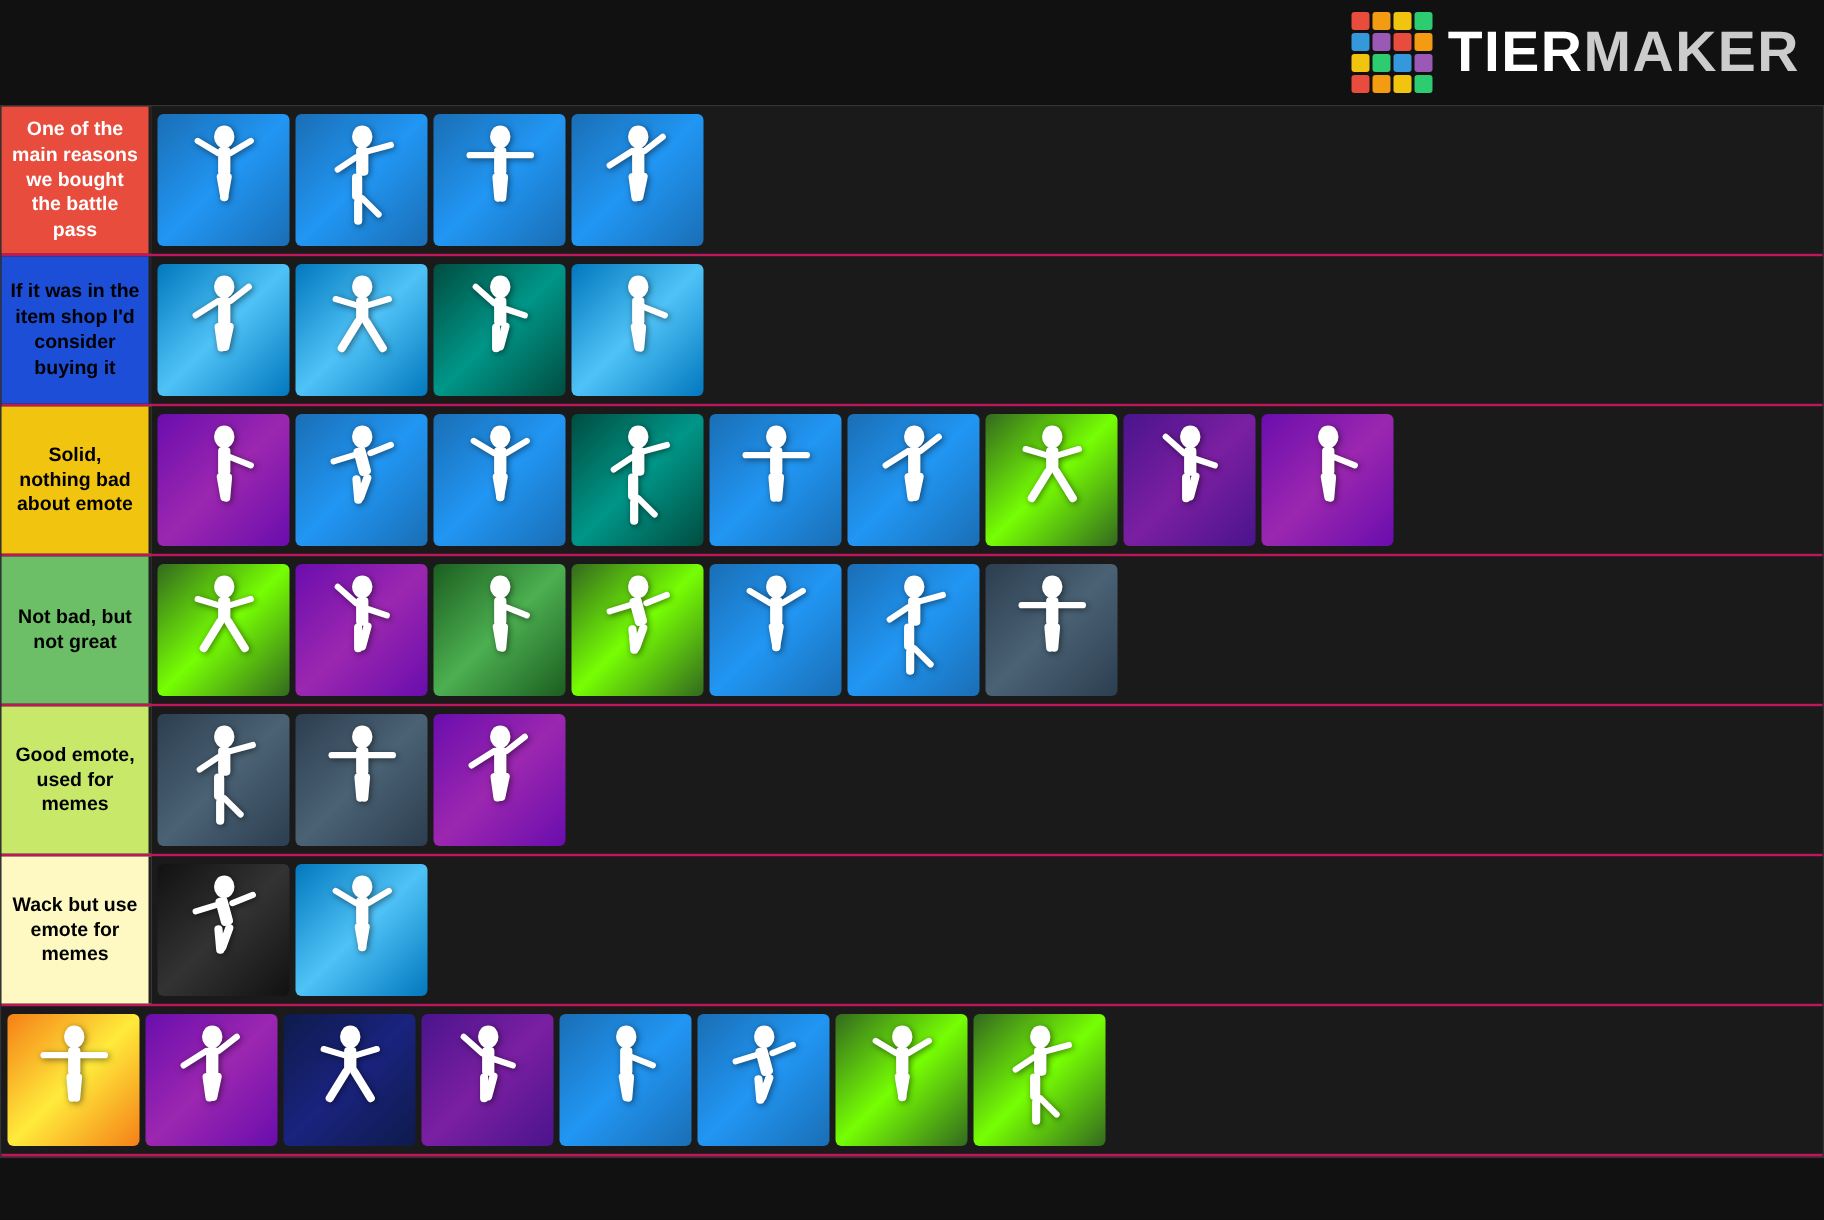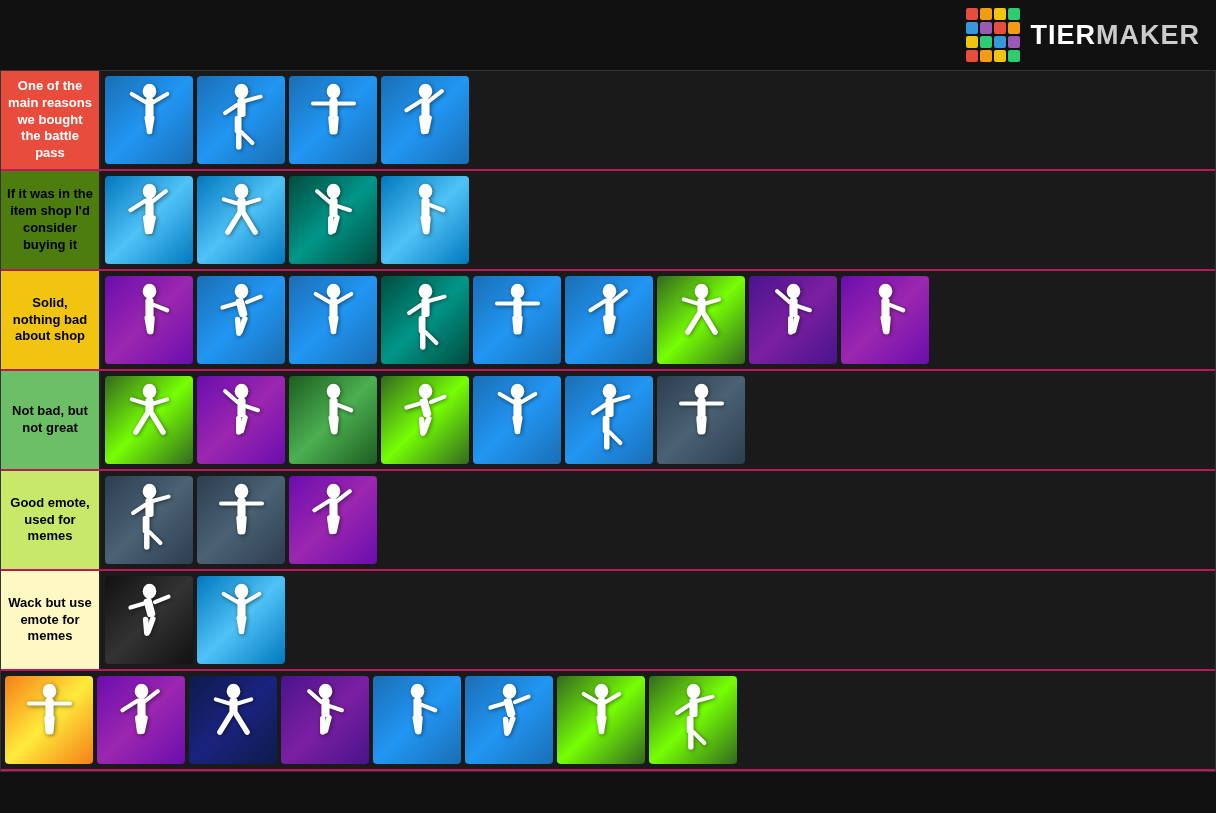--- a/index.html
+++ b/index.html
@@ -119,21 +119,21 @@
       gap: 2px;
     }
 
     .logo-cell {
       width: 12px;
       height: 12px;
       border-radius: 2px;
     }
 
     .logo-text {
-      font-size: 27px;
+      font-size: 38px;
       font-weight: 900;
       color: white;
       letter-spacing: 1px;
       text-transform: uppercase;
       font-family: 'Arial Black', Arial, sans-serif;
     }
 
     .logo-text .tier-part { color: white; }
 
     
@@ -231,21 +231,21 @@
               <line x1="17" y1="13" x2="6" y2="20" stroke="white" stroke-width="3" stroke-linecap="round"></line>
               <line x1="23" y1="13" x2="32" y2="6" stroke="white" stroke-width="3" stroke-linecap="round"></line>
               <rect x="15" y="24" width="5" height="14" rx="2" transform="rotate(-8 15 24)"></rect>
               <rect x="20" y="24" width="5" height="14" rx="2" transform="rotate(12 25 24)"></rect>
             </svg>
           </div>
         </div>
       </div>
     </div>
     <div class="tier-row">
-      <div class="tier-label" style="background: #4d7c0f; color: black;">If it was in the item shop I'd consider buying it</div>
+      <div class="tier-label" style="background: #1d4ed8; color: black;">If it was in the item shop I'd consider buying it</div>
       <div class="tier-items">
         <div class="emote-card bg-light-blue">
           <div class="char">
             <svg viewBox="0 0 40 55" xmlns="http://www.w3.org/2000/svg">
               <ellipse cx="20" cy="6" rx="5" ry="5.5"></ellipse>
               <rect x="17" y="11" width="6" height="14" rx="2"></rect>
               <line x1="17" y1="13" x2="6" y2="20" stroke="white" stroke-width="3" stroke-linecap="round"></line>
               <line x1="23" y1="13" x2="32" y2="6" stroke="white" stroke-width="3" stroke-linecap="round"></line>
               <rect x="15" y="24" width="5" height="14" rx="2" transform="rotate(-8 15 24)"></rect>
               <rect x="20" y="24" width="5" height="14" rx="2" transform="rotate(12 25 24)"></rect>
@@ -284,21 +284,21 @@
               <line x1="20" y1="12" x2="20" y2="3" stroke="white" stroke-width="3" stroke-linecap="round"></line>
               <line x1="23" y1="16" x2="33" y2="20" stroke="white" stroke-width="3" stroke-linecap="round"></line>
               <rect x="16" y="24" width="4" height="14" rx="2" transform="rotate(-10 16 24)"></rect>
               <rect x="20" y="24" width="4" height="14" rx="2" transform="rotate(5 24 24)"></rect>
             </svg>
           </div>
         </div>
       </div>
     </div>
     <div class="tier-row">
-      <div class="tier-label" style="background: rgb(241, 196, 15); color: black;">Solid, nothing bad about shop</div>
+      <div class="tier-label" style="background: rgb(241, 196, 15); color: black;">Solid, nothing bad about emote</div>
       <div class="tier-items">
         <div class="emote-card bg-purple-grad">
           <div class="char">
             <svg viewBox="0 0 40 55" xmlns="http://www.w3.org/2000/svg">
               <ellipse cx="20" cy="6" rx="5" ry="5.5"></ellipse>
               <rect x="17" y="11" width="6" height="14" rx="2"></rect>
               <line x1="20" y1="12" x2="20" y2="3" stroke="white" stroke-width="3" stroke-linecap="round"></line>
               <line x1="23" y1="16" x2="33" y2="20" stroke="white" stroke-width="3" stroke-linecap="round"></line>
               <rect x="16" y="24" width="4" height="14" rx="2" transform="rotate(-10 16 24)"></rect>
               <rect x="20" y="24" width="4" height="14" rx="2" transform="rotate(5 24 24)"></rect>

